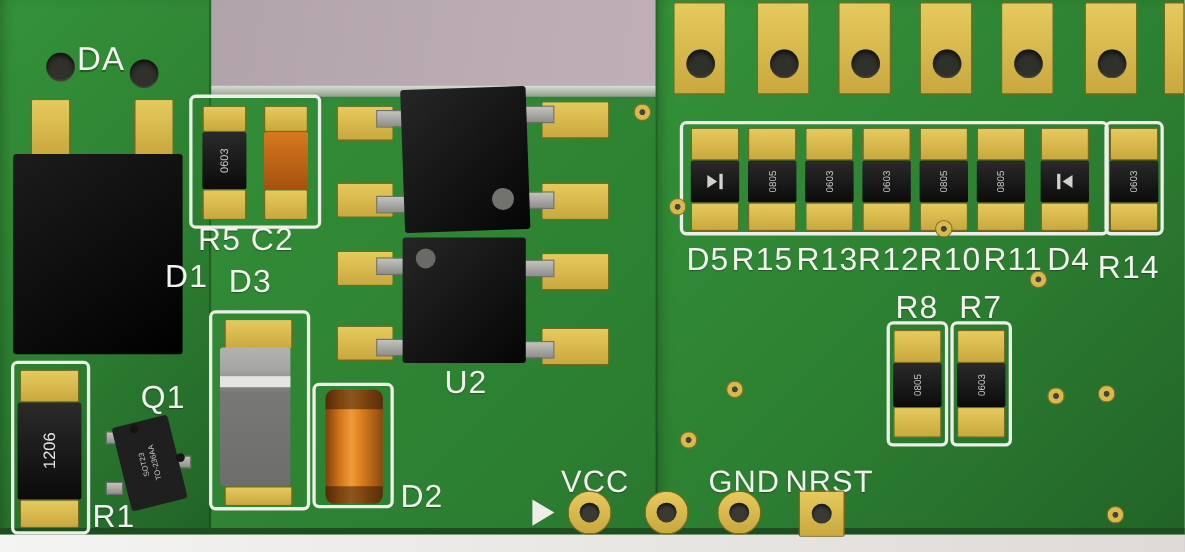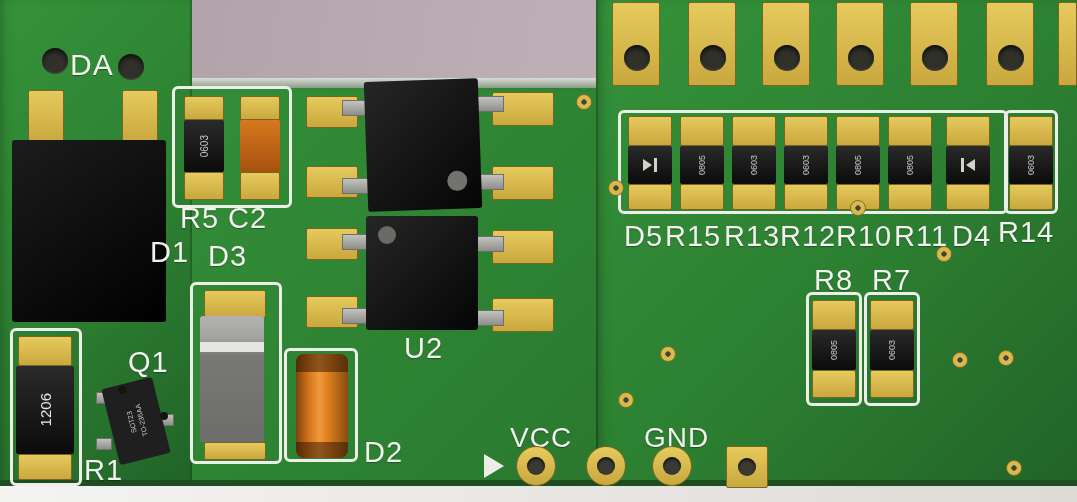--- a/index.html
+++ b/index.html
@@ -61,21 +61,21 @@
   <div class="abs pad" style="left:910px;top:2px;width:48px;height:84px;">
       <div class="abs hole-big" style="left:11px;top:42px;width:26px;height:26px;"></div>
     </div>
   <div class="abs pad" style="left:986px;top:2px;width:48px;height:84px;">
       <div class="abs hole-big" style="left:11px;top:42px;width:26px;height:26px;"></div>
     </div>
   <div class="abs pad" style="left:1058px;top:2px;width:19px;height:84px;"></div>
 
   <div class="abs hole-big" style="left:42px;top:48px;width:26px;height:26px;"></div>
   <div class="abs hole-big" style="left:118px;top:54px;width:26px;height:26px;"></div>
-  <div class="abs lbl" style="left:70px;top:38px;font-size:30px;margin-top:10px;">DA</div>
+  <div class="abs lbl" style="left:70px;top:38px;font-size:30px;">DA</div>
 
   <div class="abs pad" style="left:28px;top:90px;width:36px;height:52px;"></div>
   <div class="abs pad" style="left:122px;top:90px;width:36px;height:52px;"></div>
   <div class="abs" style="left:12px;top:140px;width:154px;height:182px;background:linear-gradient(145deg,#1c1c1c,#000);border-radius:3px;"></div>
   <div class="abs lbl" style="left:150px;top:236px;">D1</div>
 
   <div class="abs outline" style="left:172px;top:86px;width:120px;height:122px;"></div>
   <div class="abs pad" style="left:184px;top:96px;width:40px;height:24px;"></div>
   <div class="abs chip" style="left:184px;top:120px;width:40px;height:52px;">
       <span class="vtext">0603</span>
@@ -202,39 +202,40 @@
     </div>
   <div class="abs pad" style="left:1009px;top:184px;width:44px;height:26px;"></div>
 
   <div class="abs lbl" style="left:624px;top:220px;">D5</div>
   <div class="abs lbl" style="left:665px;top:220px;">R15</div>
   <div class="abs lbl" style="left:724px;top:220px;">R13</div>
   <div class="abs lbl" style="left:780px;top:220px;">R12</div>
   <div class="abs lbl" style="left:836px;top:220px;">R10</div>
   <div class="abs lbl" style="left:894px;top:220px;">R11</div>
   <div class="abs lbl" style="left:952px;top:220px;">D4</div>
-  <div class="abs lbl" style="left:998px;top:216px;text-align:center;">R14</div>
+  <div class="abs lbl" style="left:998px;top:228px;text-align:center;">R14</div>
 
   <div class="abs lbl" style="left:814px;top:264px;">R8</div>
   <div class="abs lbl" style="left:872px;top:264px;">R7</div>
   <div class="abs outline" style="left:806px;top:292px;width:56px;height:114px;"></div>
   <div class="abs pad" style="left:812px;top:300px;width:44px;height:30px;"></div>
   <div class="abs chip" style="left:812px;top:330px;width:44px;height:40px;">
       <span class="vtext" style="font-size:9px;">0805</span>
     </div>
   <div class="abs pad" style="left:812px;top:370px;width:44px;height:28px;"></div>
   <div class="abs outline" style="left:864px;top:292px;width:56px;height:114px;"></div>
   <div class="abs pad" style="left:870px;top:300px;width:44px;height:30px;"></div>
   <div class="abs chip" style="left:870px;top:330px;width:44px;height:40px;">
       <span class="vtext" style="font-size:9px;">0603</span>
     </div>
   <div class="abs pad" style="left:870px;top:370px;width:44px;height:28px;"></div>
 
   <div class="abs lbl" style="left:510px;top:422px;font-size:28px;">VCC</div>
   <div class="abs lbl" style="left:644px;top:422px;font-size:28px;">GND</div>
+  <div class="abs lbl" style="left:714px;top:422px;font-size:28px;">NRST</div>
   <div class="abs tri" style="left:484px;top:454px;"></div>
   <div class="abs pad tht" style="left:516px;top:446px;width:40px;height:40px;">
       <div class="hole-s"></div>
     </div>
   <div class="abs pad tht" style="left:586px;top:446px;width:40px;height:40px;">
       <div class="hole-s"></div>
     </div>
   <div class="abs pad tht" style="left:652px;top:446px;width:40px;height:40px;">
       <div class="hole-s"></div>
     </div>

